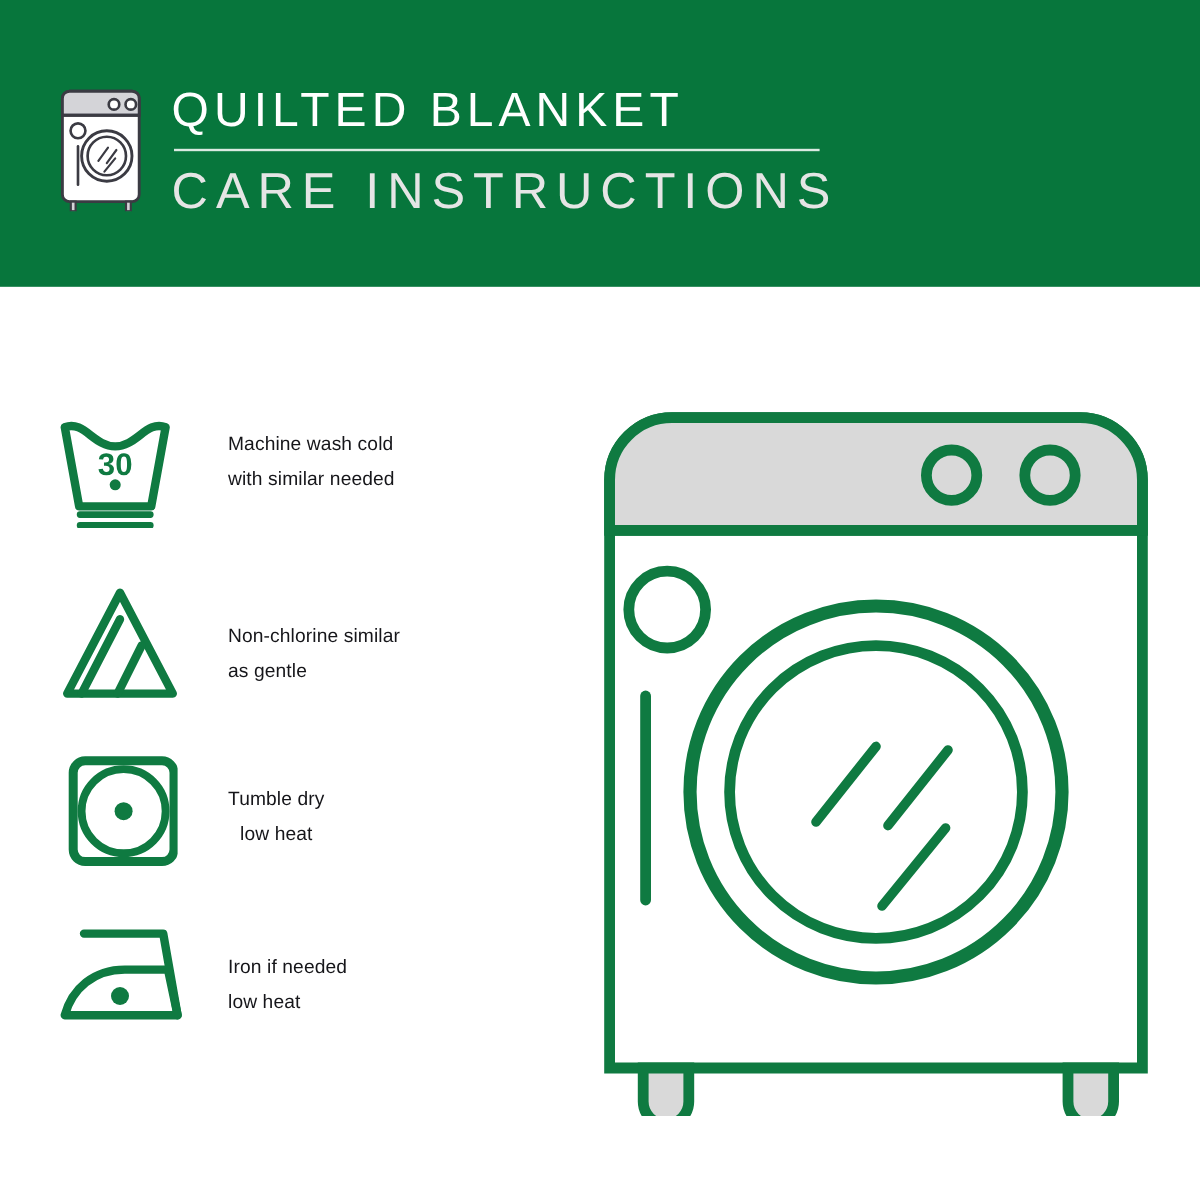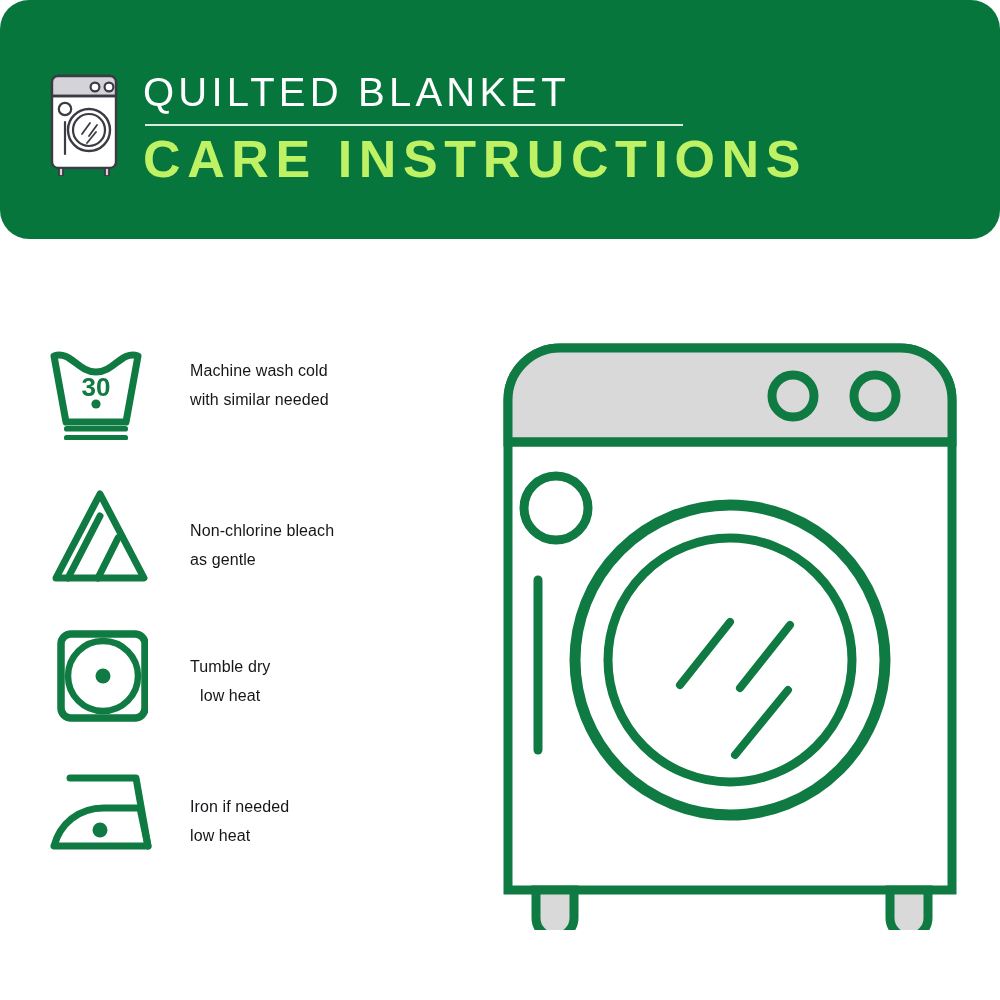--- a/index.html
+++ b/index.html
@@ -20,21 +20,20 @@
     background: #ffffff;
   }
 
   
   #header-band {
     position: absolute;
     left: 0; top: 0;
     width: 1000px;
     height: 239px;
     background: #07763C;
-    border-radius: 29px;
   }
   #header-logo {
     position: absolute;
     left: 44px; top: 72px;
     width: 80px; height: 104px;
   }
   #header-text {
     position: absolute;
     left: 143px; top: 68px;
     width: 620px;
@@ -47,24 +46,24 @@
     line-height: 48px;
     white-space: nowrap;
   }
   #title-divider {
     height: 2px;
     background: rgba(255,255,255,0.85);
     margin: 8px 0 8px 2px;
     width: 538px;
   }
   .title-line2 {
-    color: #bef264;
-    font-size: 52px;
+    color: #e5e5e5;
+    font-size: 42px;
     letter-spacing: 6.6px;
-    font-weight: 700;
+    font-weight: 400;
     line-height: 50px;
     white-space: nowrap;
   }
 
   
   #care-list {
     position: absolute;
     left: 48px;
     top: 340px;
     width: 430px;
@@ -169,21 +168,21 @@
 
     <div class="care-row">
       <div class="care-icon">
         <svg width="104" height="96" viewBox="0 0 104 96">
           <path d="M52 6 L96 90 L8 90 Z" fill="none" stroke="#0F7A41" stroke-width="7" stroke-linejoin="round"></path>
           <line x1="52" y1="28" x2="20" y2="90" stroke="#0F7A41" stroke-width="7" stroke-linecap="round"></line>
           <line x1="70" y1="50" x2="50" y2="90" stroke="#0F7A41" stroke-width="7" stroke-linecap="round"></line>
         </svg>
       </div>
       <div class="care-text">
-        <div>Non-chlorine bleach</div>
+        <div>Non-chlorine similar</div>
         <div>as gentle</div>
       </div>
     </div>
 
     <div class="care-row">
       <div class="care-icon">
         <svg width="100" height="96" viewBox="0 0 100 96">
           <rect x="13" y="6" width="84" height="84" rx="10" ry="10" fill="none" stroke="#0F7A41" stroke-width="7.5"></rect>
           <circle cx="55" cy="48" r="35" fill="none" stroke="#0F7A41" stroke-width="6.5"></circle>
           <circle cx="55" cy="48" r="7.5" fill="#0F7A41"></circle>

